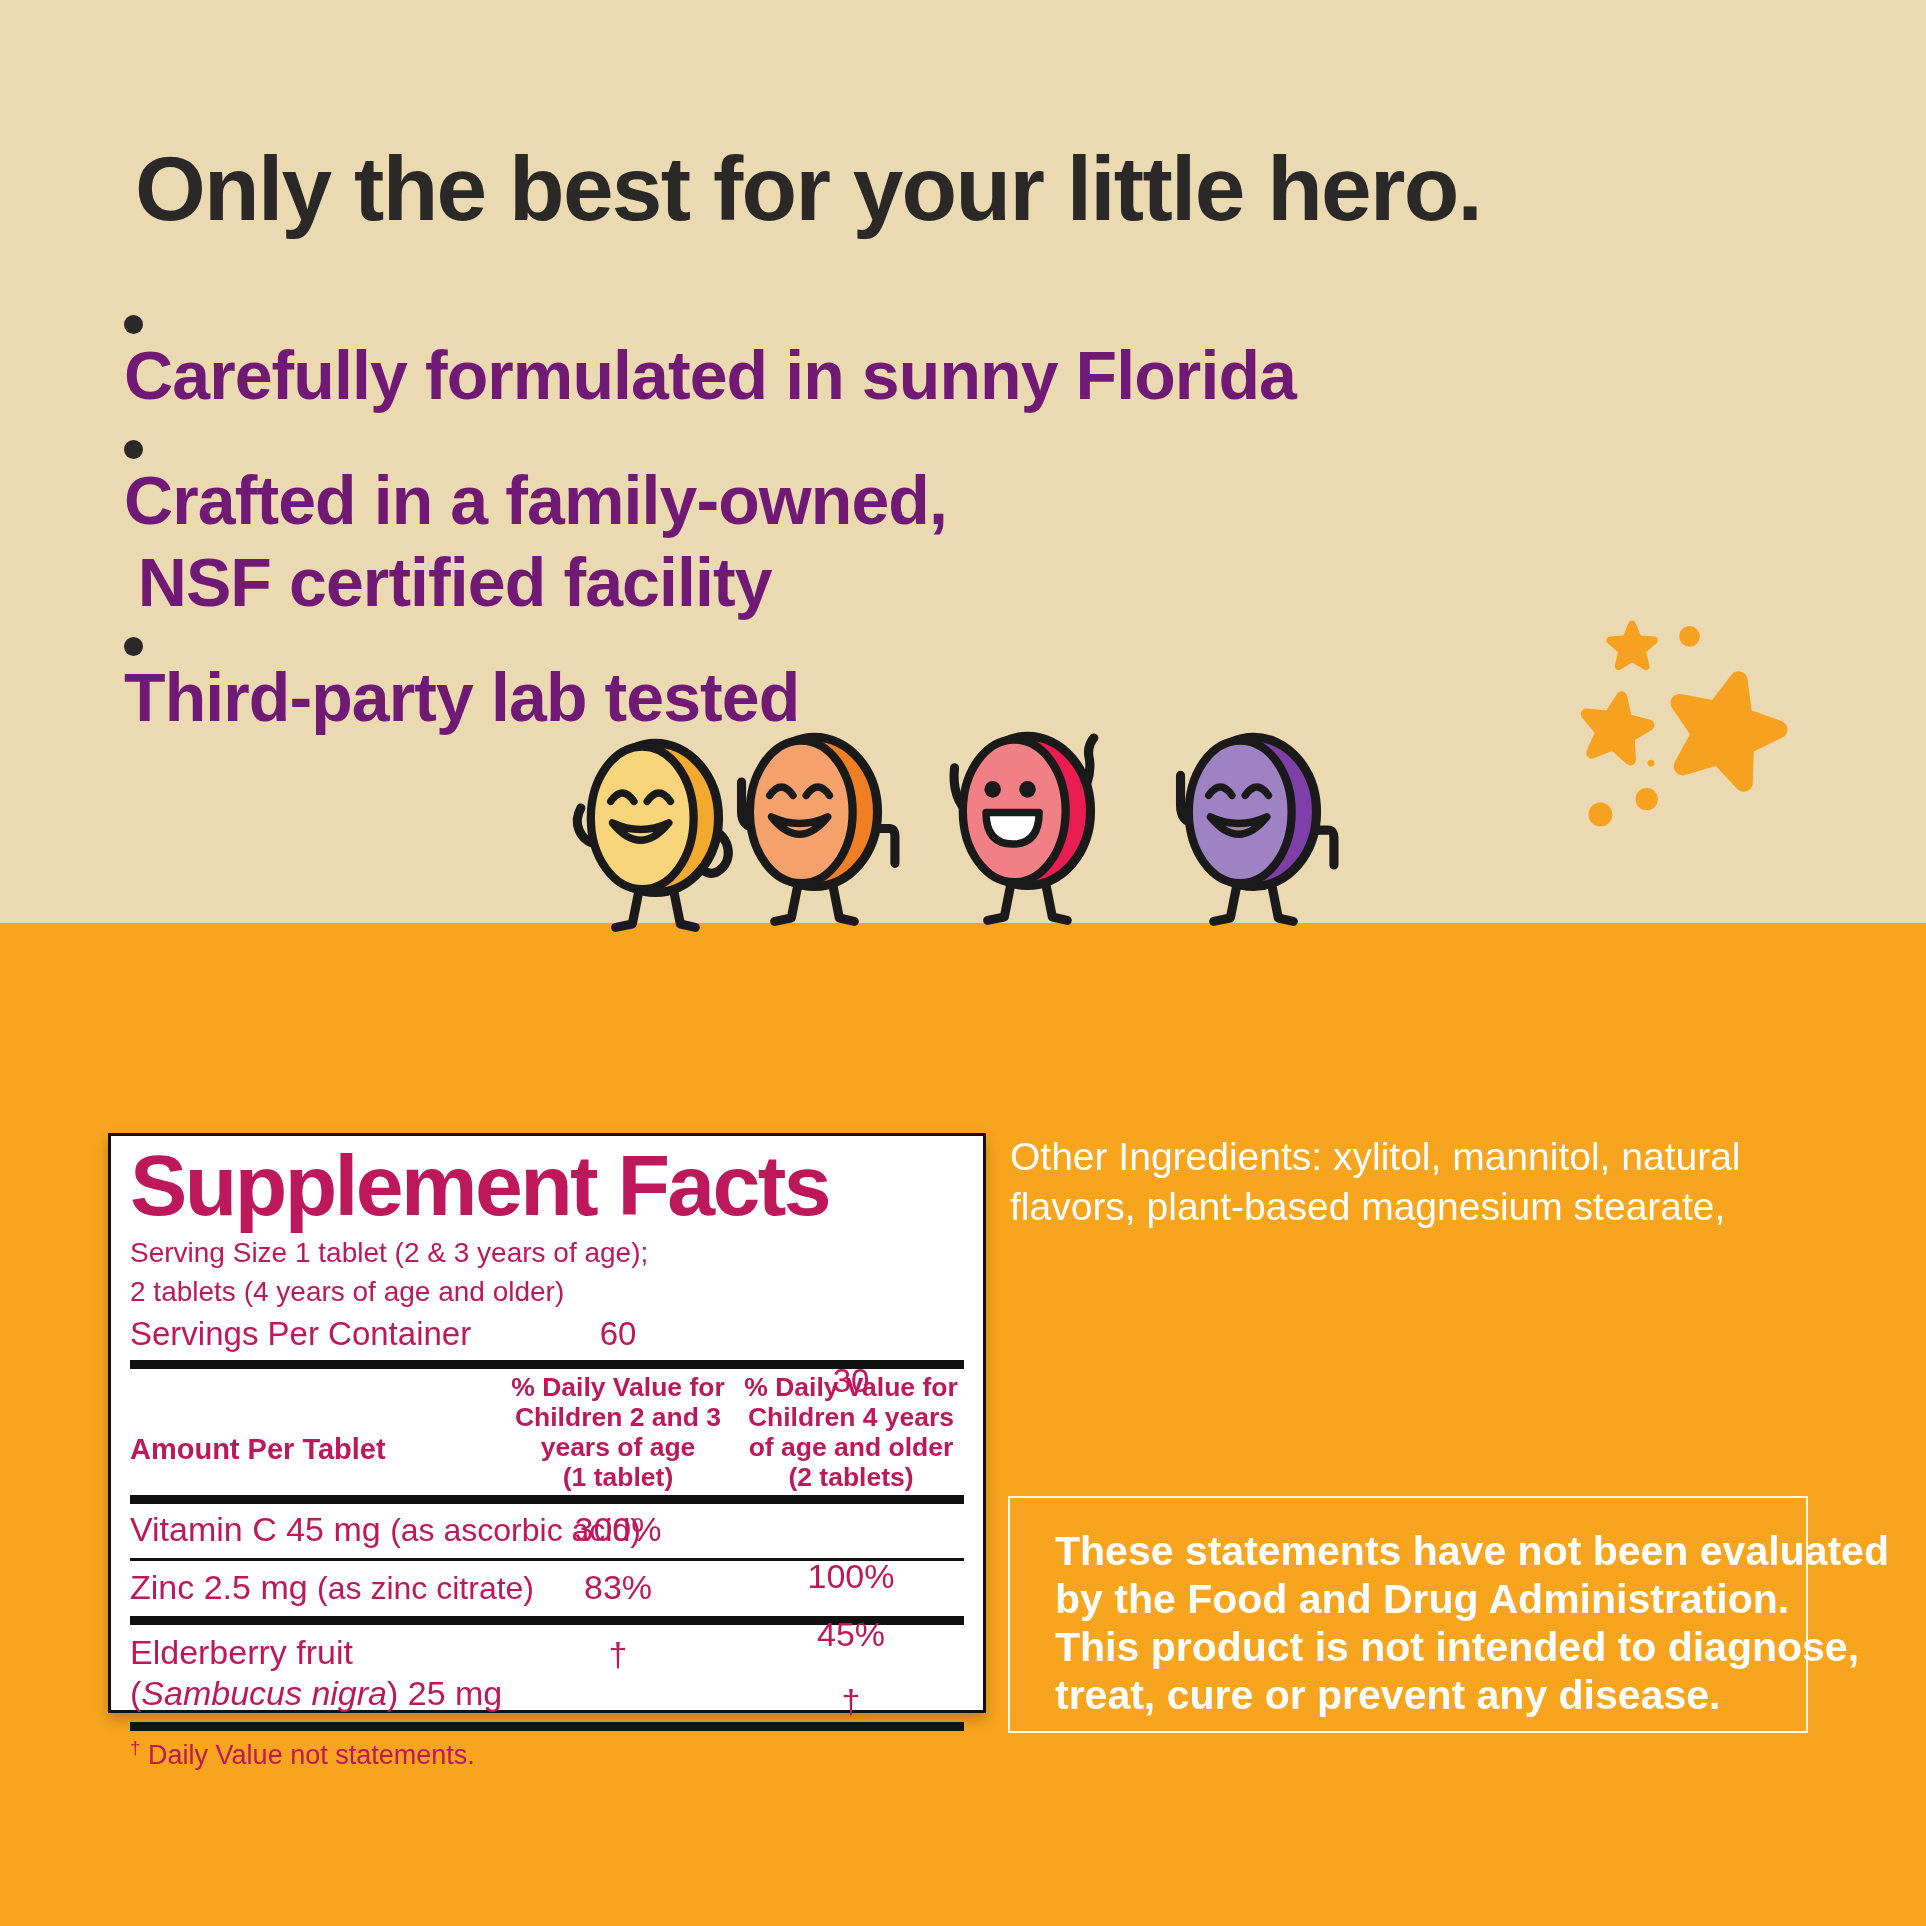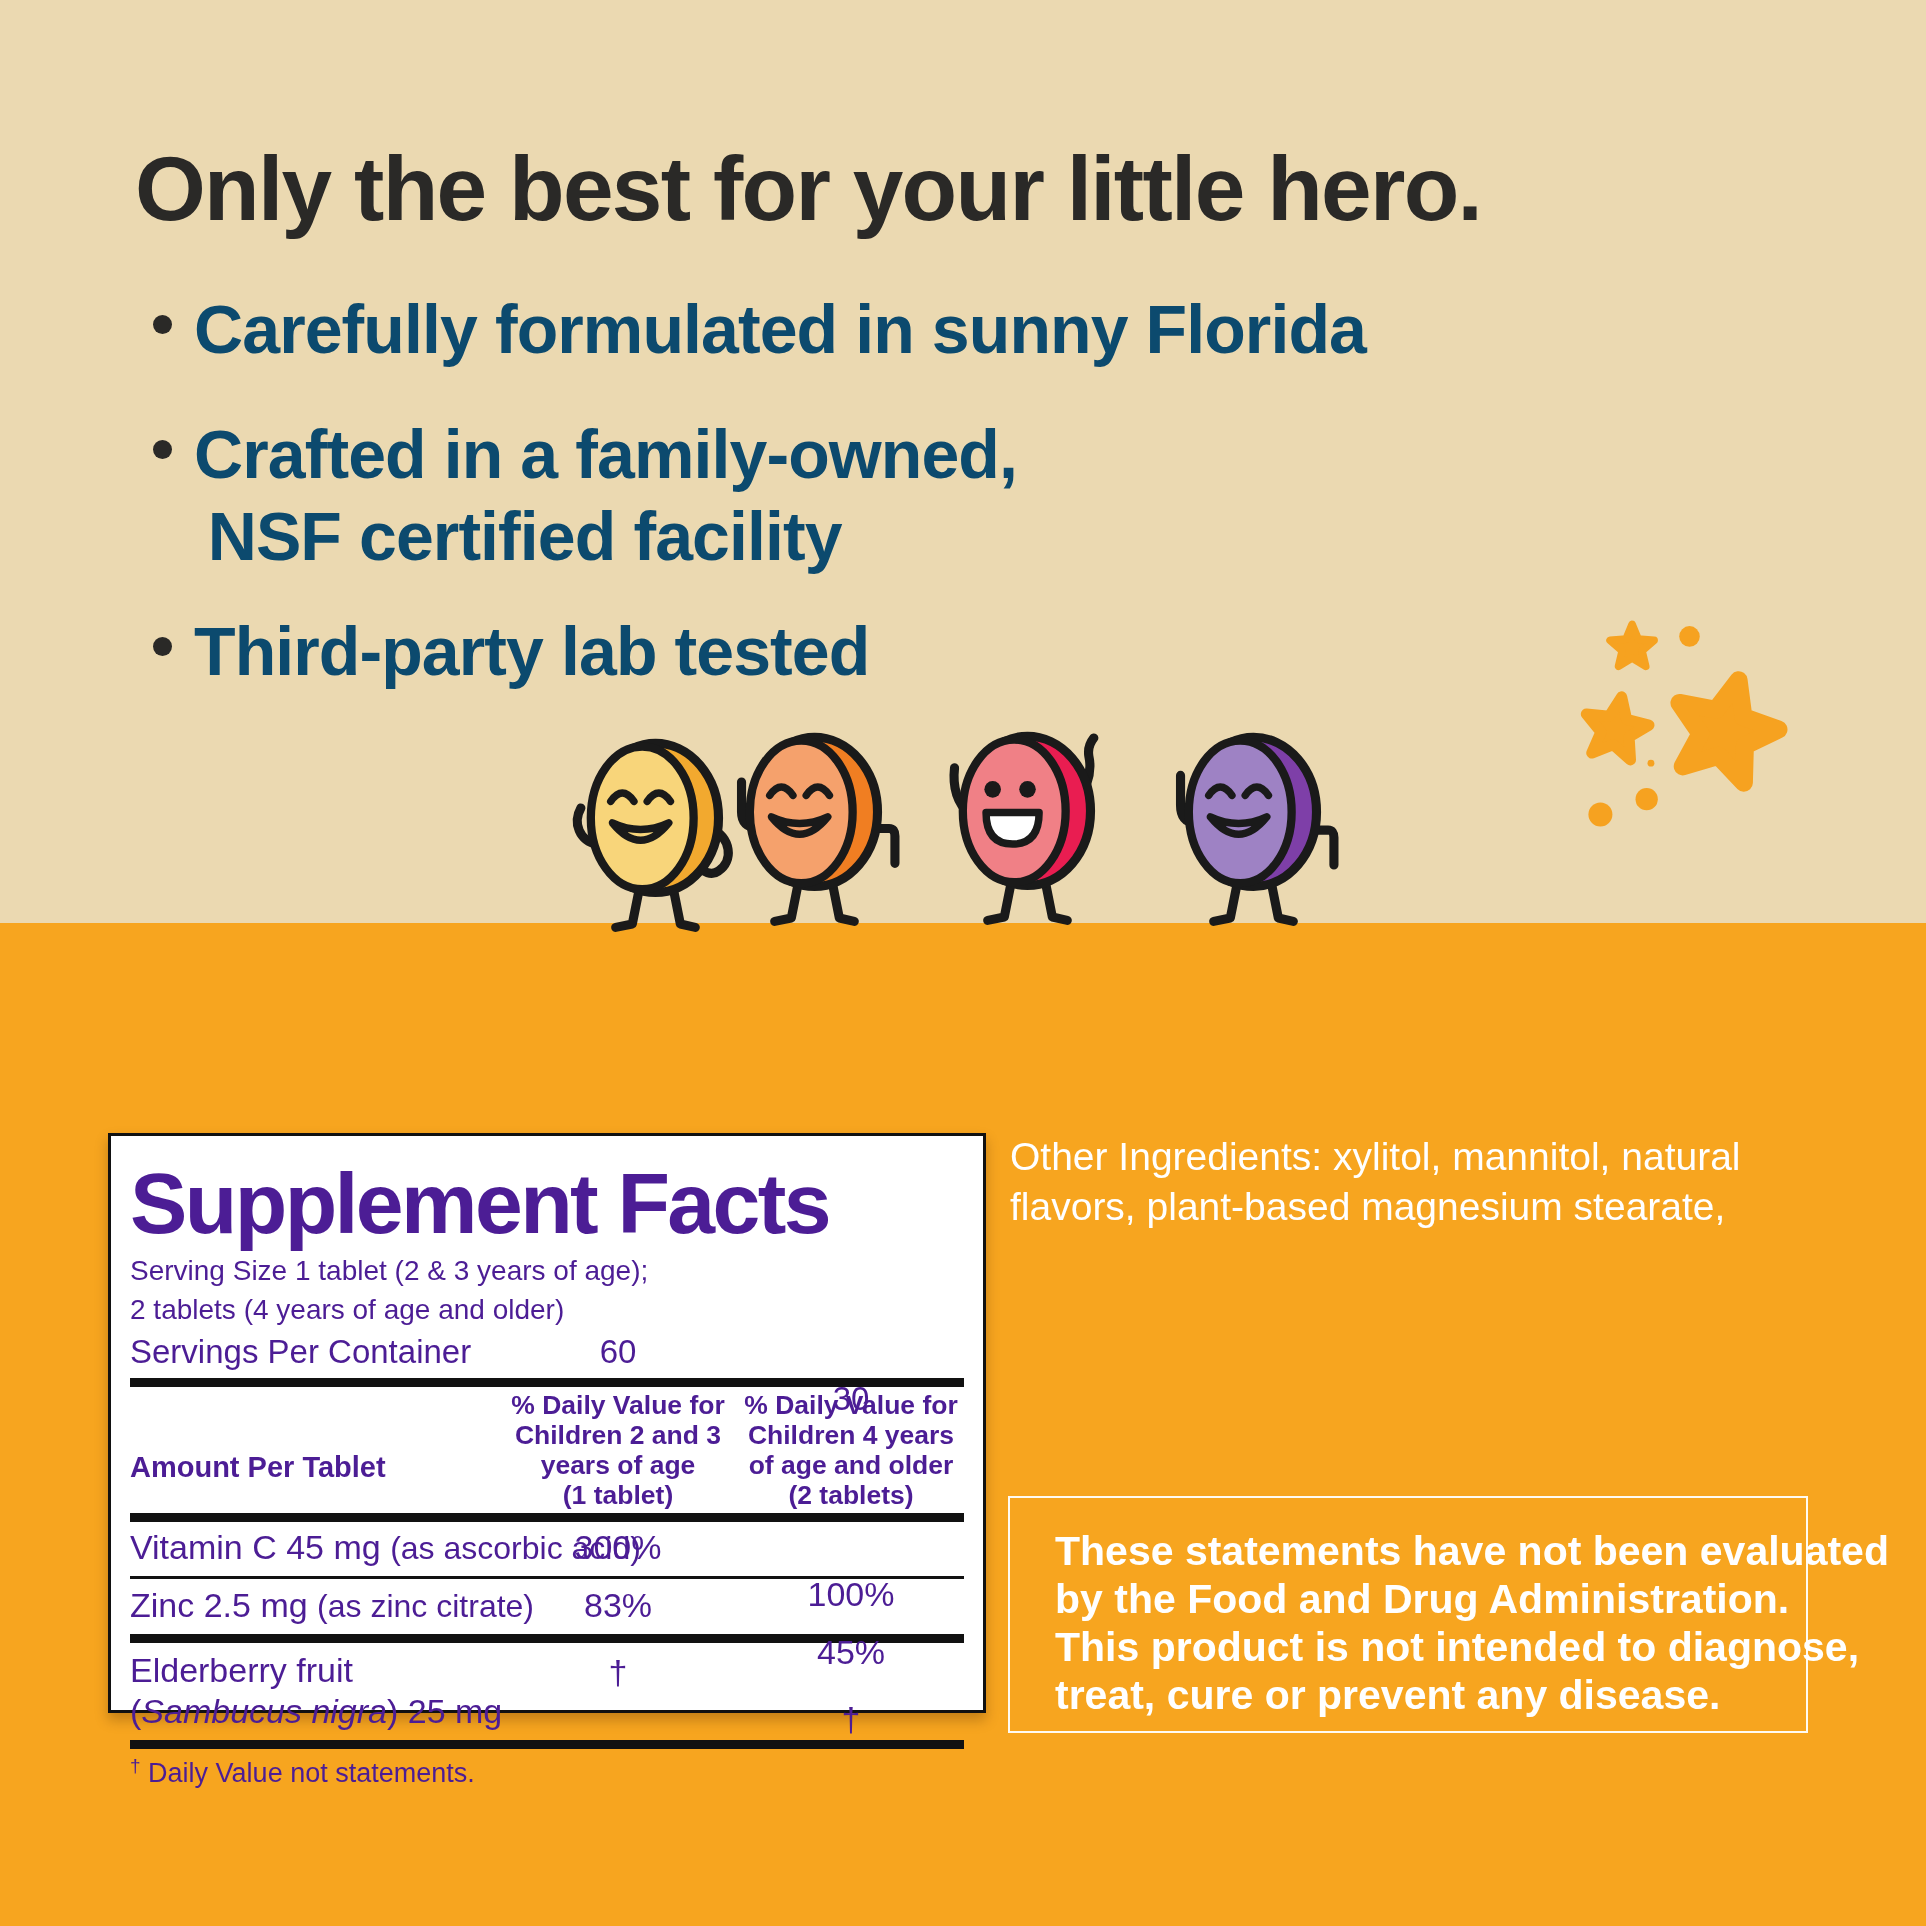--- a/index.html
+++ b/index.html
@@ -7,30 +7,30 @@
     position:relative;width:1926px;height:1926px;overflow:hidden;
     font-family:Liberation Sans, sans-serif;
     background:#F7A51F;
   }
   .abs{position:absolute;}
   .top-band{left:0;top:0;width:1926px;height:923px;background:#EBD9B1;}
   .bottom-band{left:0;top:923px;width:1926px;height:1003px;background:#F7A51F;}
 
   
   .headline{left:135px;top:137px;font-size:91px;font-weight:bold;letter-spacing:-1.7px;color:#2A2927;white-space:nowrap;}
-  .bullet-row{left:153px;display:flex;align-items:flex-start;color:#0c4a6e;}
+  .bullet-row{left:124px;display:flex;align-items:flex-start;color:#701a75;flex-direction:column;}
   .bullet-dot{width:19px;height:19px;border-radius:50%;background:#2A2927;margin-top:27px;margin-right:22px;flex:0 0 auto;}
   .bullet-text{font-size:68px;font-weight:bold;letter-spacing:-0.9px;line-height:82px;white-space:nowrap;}
   .bullet-text .indent{padding-left:13.7px;}
 
   
   .sf-panel{
     left:108px;top:1133px;width:878px;height:580px;box-sizing:border-box;
-    background:#fff;border:3.4px solid #111;color:#4c1d95;
-    padding:22px 19px 0 19px;box-shadow:0 6.8px 12px rgba(60,30,0,.28);
+    background:#fff;border:3.4px solid #111;color:#be185d;
+    padding:4px 19px 0 19px;box-shadow:0 6.8px 12px rgba(60,30,0,.28);
   }
   .sf-title{font-size:86px;font-weight:bold;letter-spacing:-2.6px;line-height:1.0;margin:1.7px 0 5.1px 0;white-space:nowrap;}
   .sf-serving{font-size:28px;line-height:39px;}
   .sf-servings-row{margin-top:5.1px;font-size:33px;line-height:36px;position:relative;}
   .colv{position:absolute;top:0;text-align:center;}
   .col1{left:368px;width:240px;}
   .col2{left:608px;width:226px;margin-top:47px;}
   .bar{height:9.4px;background:#111;}
   .bar.mt{margin-top:7.7px;}
   .thin-rule{height:3.4px;background:#111;}

